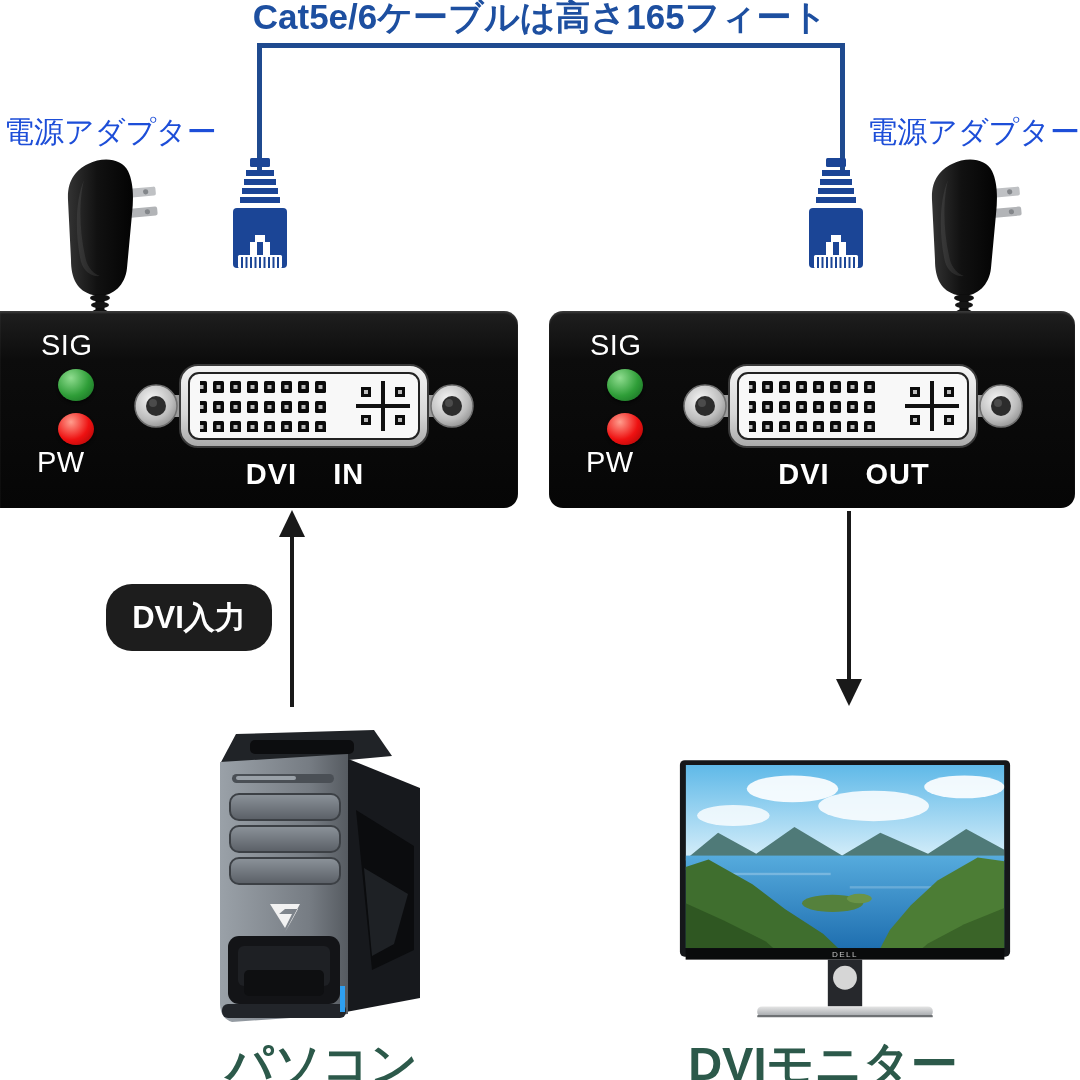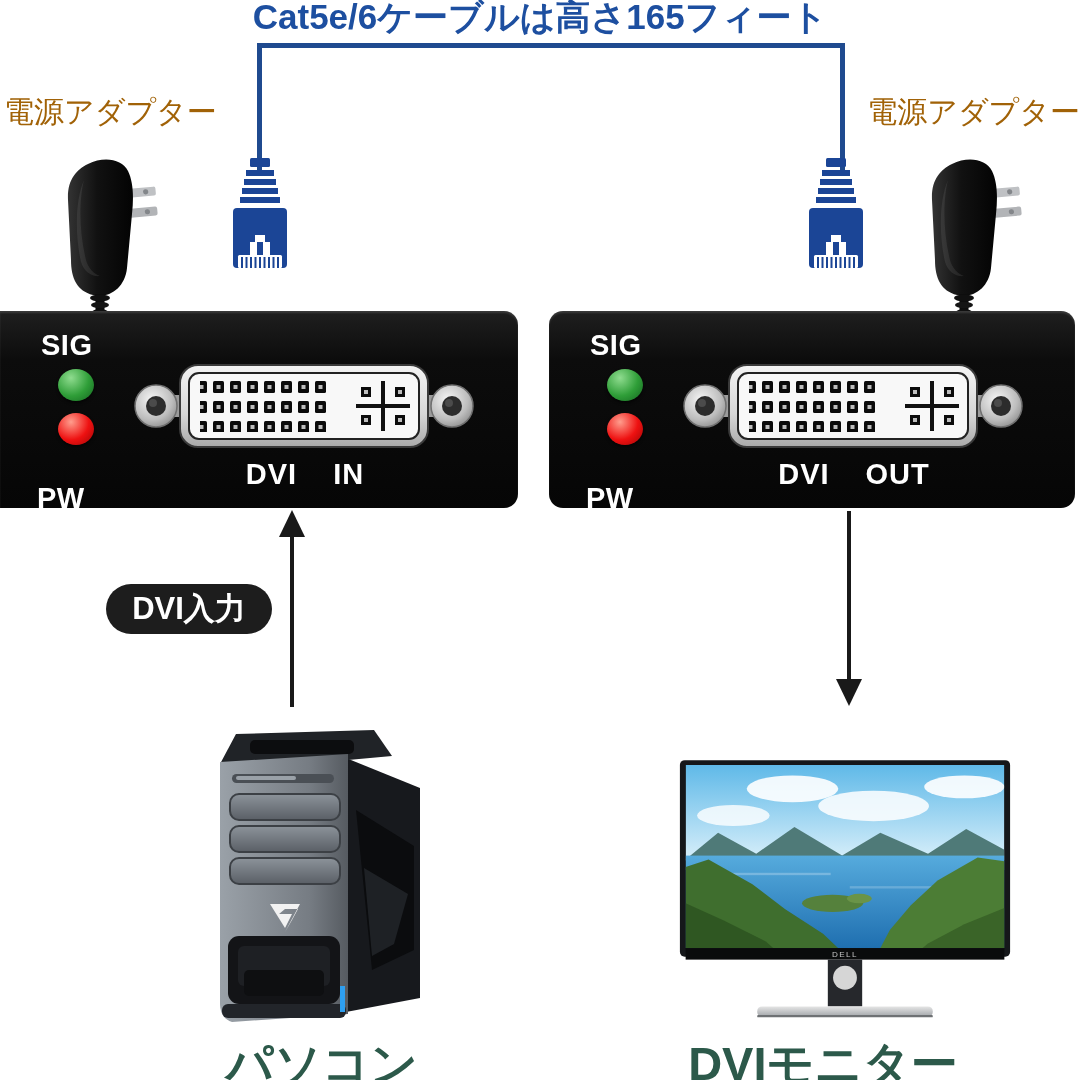--- a/index.html
+++ b/index.html
@@ -14,36 +14,36 @@
     position:absolute;left:0;top:-6px;width:1080px;text-align:center;
     font-size:35px;font-weight:600;color:#1d4fa0;letter-spacing:0;
   }
   .bracket{
     position:absolute;left:257px;top:43px;width:578px;height:124px;
     border-top:5px solid #1f4a8f;border-left:5px solid #1f4a8f;border-right:5px solid #1f4a8f;
   }
 
   
   .adapter-label{
-    position:absolute;top:92px;font-size:30px;font-weight:500;color:#a16207;
+    position:absolute;top:112px;font-size:30px;font-weight:500;color:#1d4ed8;
   }
   .adapter-label.left{left:4px;}
   .adapter-label.right{right:0px;}
 
   
   .unit{
     position:absolute;top:311px;height:197px;
     background:linear-gradient(180deg,#1f1f1f 0%,#0c0c0c 25%,#060606 100%);
     box-shadow:inset 0 2px 2px rgba(255,255,255,.12);
   }
   .unit-left{left:0;width:518px;border-radius:0 14px 14px 0;}
   .unit-right{left:549px;width:526px;border-radius:14px;}
-  .unit .txt{position:absolute;color:#ffffff;font-weight:700;font-size:29px;letter-spacing:.5px;}
+  .unit .txt{position:absolute;color:#ffffff;font-weight:400;font-size:29px;letter-spacing:.5px;}
   .unit .sig{left:41px;top:18px;}
-  .unit .pw{left:37px;top:135px;margin-top:36px;}
+  .unit .pw{left:37px;top:135px;}
   .led{position:absolute;width:36px;height:32px;border-radius:50%;}
   .led-green{
     left:58px;top:58px;
     background:radial-gradient(circle at 36% 28%,#8fdc8f 0%,#2f9e38 55%,#14641f 100%);
     box-shadow:0 2px 3px rgba(0,0,0,.6);
   }
   .led-red{
     left:58px;top:102px;
     background:radial-gradient(circle at 36% 28%,#ff9d8d 0%,#ee1111 55%,#9c0404 100%);
     box-shadow:0 2px 3px rgba(0,0,0,.6);
@@ -58,21 +58,21 @@
   
   .arrow-shaft{position:absolute;width:4px;background:#191919;}
   .arrow-head{position:absolute;width:0;height:0;border-left:13px solid transparent;border-right:13px solid transparent;}
   .arrow-head.up{border-bottom:27px solid #191919;}
   .arrow-head.down{border-top:27px solid #191919;}
   .flow-pill{
     position:absolute;background:#1d1d1d;color:#fff;border-radius:26px;
     display:flex;align-items:center;justify-content:center;
     font-size:31px;font-weight:700;
   }
-  .pill-in{left:106px;top:584px;width:166px;height:50px;}
+  .pill-in{left:106px;top:584px;width:166px;height:67px;}
   .pill-out{left:862px;top:582px;width:168px;height:47px;}
 
   
   .device-label{
     position:absolute;font-size:47px;font-weight:600;color:#2c594a;text-align:center;width:280px;
   }
   .device-label.pc{left:182px;top:1033px;}
   .device-label.mon{left:683px;top:1033px;}
 
   svg{display:block;}

